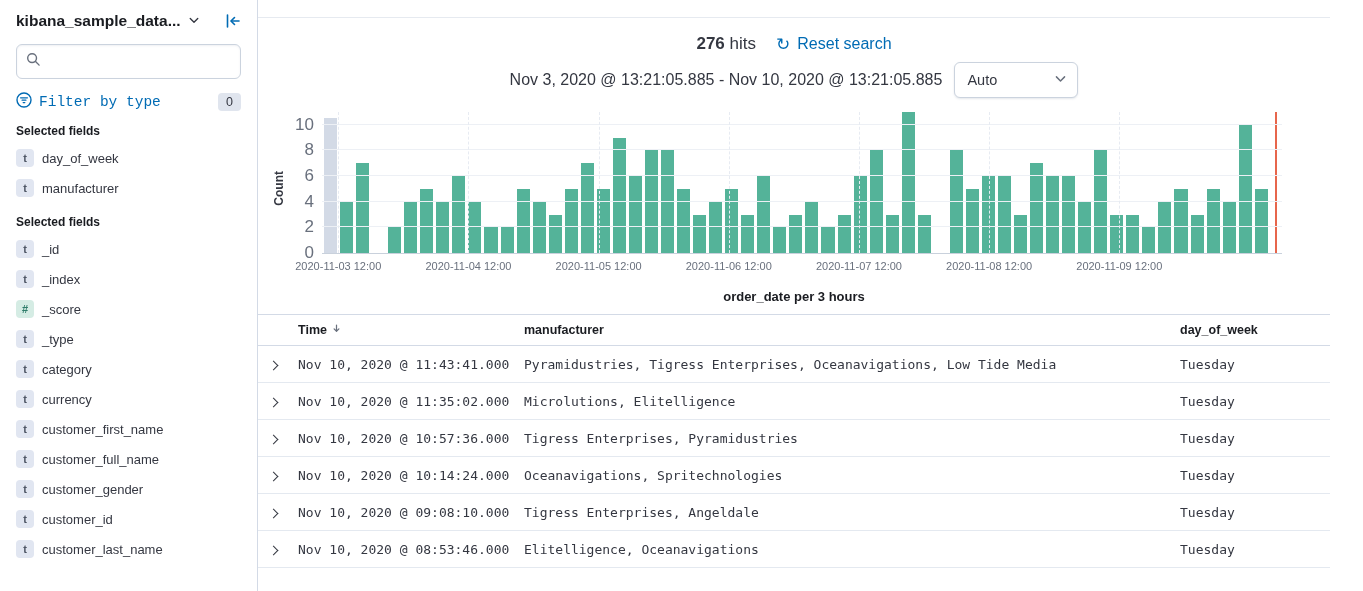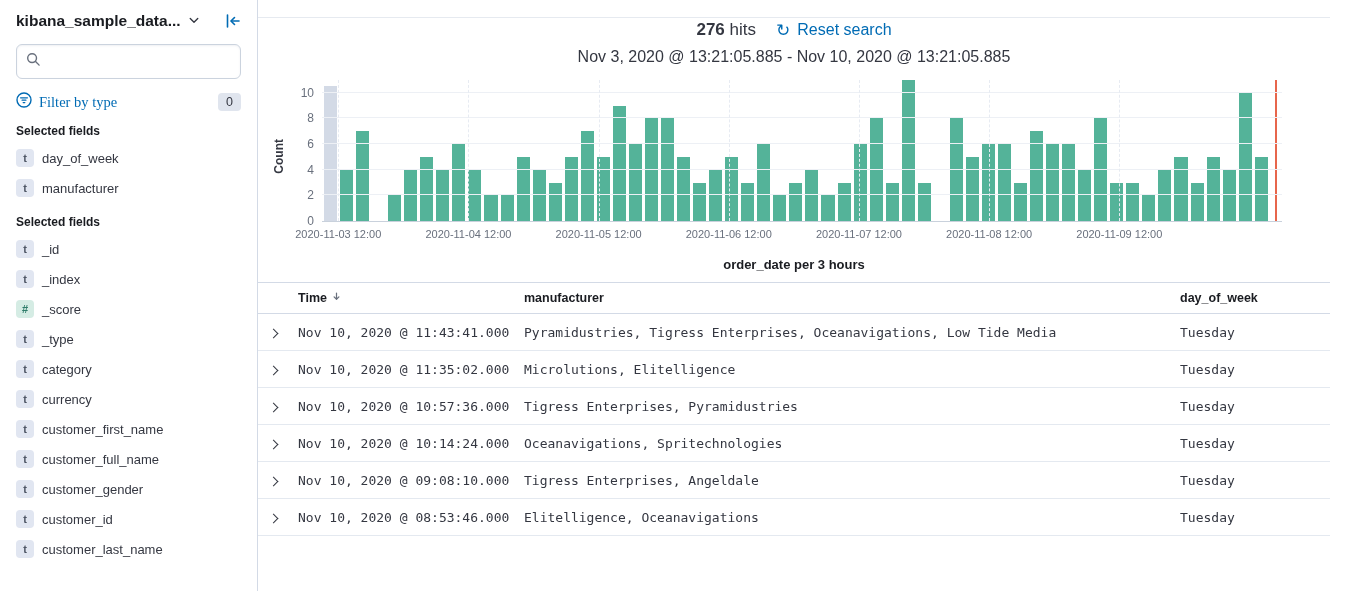--- a/index.html
+++ b/index.html
@@ -16,55 +16,55 @@
   .sb-head { display:flex; align-items:center; justify-content:space-between; margin-bottom:14px; }
   .index-picker { display:flex; align-items:center; gap:7px; background:none; border:none; padding:0; cursor:pointer;
                   font-family:inherit; font-weight:bold; font-size:15.5px; color:#1a1c21; }
   .icon-btn { background:none; border:none; padding:0; cursor:pointer; line-height:0; }
   .search-box { display:flex; align-items:center; gap:7px; border:1px solid #cbd3de; border-radius:6px;
                 height:35px; padding:0 9px; background:#fff; margin-bottom:13px; box-shadow:inset 0 1px 2px rgba(152,162,179,.15); }
   .search-box input { border:none; outline:none; flex:1; min-width:0; font-family:inherit; font-size:14px; color:#343741; background:transparent; }
   .search-box input::placeholder { color:#8b95a5; }
   .filter-row { display:flex; align-items:center; justify-content:space-between; margin-bottom:12px; }
   .filter-btn { display:flex; align-items:center; gap:7px; background:none; border:none; padding:0; cursor:pointer;
-                color:#006bb4; font-family:Liberation Serif, serif; font-size:14.5px; }
+                color:#006bb4; font-family:Liberation Mono, monospace; font-size:14.5px; }
   .count-badge { background:#e0e5ee; border-radius:4px; padding:2px 8px; font-size:12.5px; color:#343741; }
   .fields-heading { font-size:12px; font-weight:bold; color:#1a1c21; margin:12px 0 5px; }
   .field-list { list-style:none; margin:0 0 4px; padding:0; }
   .field-item { display:flex; align-items:center; gap:8px; height:30px; cursor:pointer; }
   .field-badge { width:18px; height:18px; border-radius:4px; display:flex; align-items:center; justify-content:center;
                  font-size:11px; font-weight:bold; flex:none; }
   .field-badge.str { background:#e1e6f1; color:#4d5564; }
   .field-badge.num { background:#d5ece4; color:#2f7d6a; }
   .field-name { font-size:13px; color:#343741; white-space:nowrap; }
 
   
   .main { flex:1; min-width:0; padding-top:17px; display:flex; flex-direction:column; }
-  .panel { border-top:1px solid #e6eaf0; padding-top:0; flex:1; display:flex; flex-direction:column; min-height:0; }
+  .panel { border-top:1px solid #e6eaf0; padding-top:14px; flex:1; display:flex; flex-direction:column; min-height:0; }
   .hits-row { display:flex; justify-content:center; align-items:center; gap:20px; margin:2px 0 8px; }
   .hits-text { font-size:17px; }
   .hits-text strong { font-weight:bold; }
   .reset-btn { display:flex; align-items:center; gap:7px; background:none; border:none; padding:0; cursor:pointer;
                color:#006bb4; font-family:inherit; font-size:16px; }
   .refresh-glyph { font-size:17px; line-height:1; color:#006bb4; }
   .range-row { display:flex; justify-content:center; align-items:center; gap:12px; margin-bottom:6px; }
   .date-range { font-size:16px; color:#343741;text-align:right; }
   .interval-select { display:flex; align-items:center; justify-content:space-between; width:124px; height:36px;
                      border:1px solid #cbd3de; border-radius:6px; background:#fff; padding:0 10px 0 12px; cursor:pointer;
                      font-family:inherit; font-size:14.5px; color:#343741; box-shadow:0 1px 2px rgba(152,162,179,.25); }
 
   
   .chart-row { display:flex; margin:8px 48px 0 14px; }
   .ylabel { writing-mode:vertical-rl; transform:rotate(180deg); font-size:12px; font-weight:bold; color:#343741;
             align-self:center; margin-bottom:10px; }
   .plot-col { flex:1; margin-left:36px; min-width:0; }
   .plot { position:relative; height:142px; border-bottom:1px solid #c9d1dc; }
   .hgrid { position:absolute; left:0; right:0; height:1px; background:#edf0f5; }
   .vgrid { position:absolute; top:0; bottom:0; width:0; border-left:1px dashed #e7ebf2; }
-  .ytick { position:absolute; right:calc(100% + 8px); transform:translateY(50%); font-size:12px; color:#69707d; }
+  .ytick { position:absolute; right:calc(100% + 8px); transform:translateY(50%); font-size:17px; color:#69707d; }
   .bars { position:absolute; left:0; right:0; top:0; bottom:0; display:flex; align-items:flex-end; gap:3px; padding:0 14px 0 2px; }
   .bar { flex:1; min-width:0; }
   .time-marker { position:absolute; top:0; bottom:0; right:5px; width:2px; }
   .xticks { position:relative; height:15px; margin-top:6px; }
   .xtick { position:absolute; transform:translateX(-50%); font-size:11px; color:#69707d; white-space:nowrap; }
   .xtitle { text-align:center; font-size:13px; font-weight:bold; color:#1a1c21; margin:14px 0 10px; }
 
   
   .doc-table { width:100%; border-collapse:collapse; font-family:"DejaVu Sans Mono","Liberation Mono",monospace; font-size:13px; table-layout:fixed; }
   .doc-table thead th { font-family:"Liberation Sans",sans-serif; font-size:12.5px; font-weight:bold; text-align:left;
@@ -196,20 +196,28 @@
           <span>hits</span>
         </span>
         <button class="reset-btn">
           <span class="refresh-glyph">↻</span>
           <span>Reset search</span>
         </button>
       </div>
 
       <div class="range-row">
         <span class="date-range">Nov 3, 2020 @ 13:21:05.885 - Nov 10, 2020 @ 13:21:05.885</span>
+        <button class="interval-select">
+          <span>Auto</span>
+          <span>
+            <svg width="13" height="13" viewBox="0 0 16 16">
+                <path d="M3 6l5 5 5-5" fill="none" stroke="#69707d" stroke-width="1.8" stroke-linecap="round" stroke-linejoin="round"></path>
+              </svg>
+          </span>
+        </button>
       </div>
 
       <div class="chart-row">
         <div class="ylabel">Count</div>
         <div class="plot-col">
           <div class="plot">
             <div class="bars">
                 <div class="bar" style="height: 95.4545%; background: rgb(211, 218, 230);"></div>
                 <div class="bar" style="height: 36.3636%; background: rgb(84, 179, 153);"></div>
                 <div class="bar" style="height: 63.6364%; background: rgb(84, 179, 153);"></div>

